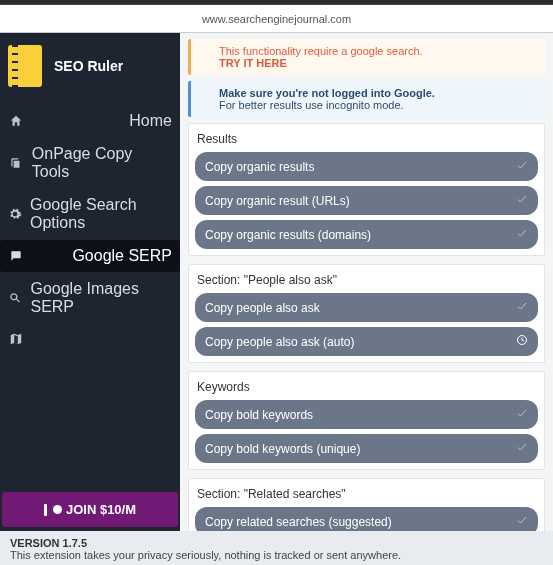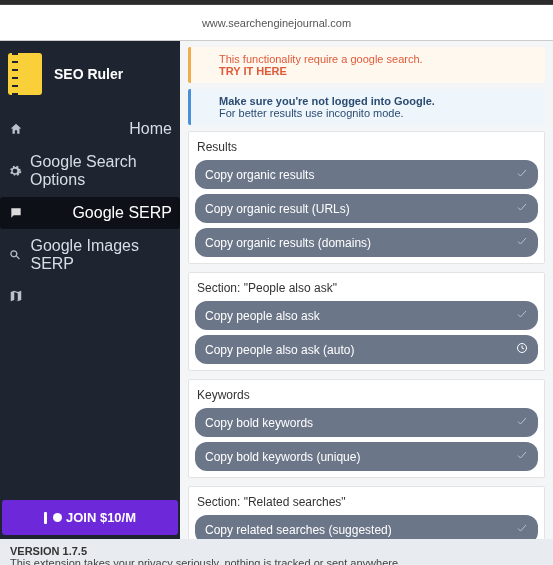--- a/index.html
+++ b/index.html
@@ -1,30 +1,30 @@
 <!DOCTYPE html>
 <html><head>
 <meta charset="utf-8">
 <style>
   * { margin: 0; padding: 0; box-sizing: border-box; font-family: -apple-system, BlinkMacSystemFont, "Segoe UI", Arial, sans-serif; }
   body { width: 553px; height: 565px; background: #e8e8e8; position: relative; }
   .topbar { height: 5px; background: #2c2c2c; border-bottom: 1px solid #444; }
-  .urlbar { height: 36px; background: #fff; display: flex; align-items: center; justify-content: center; font-size: 11px; color: #555; border-bottom: 1px solid #ccc;}
+  .urlbar { height: 28px; background: #fff; display: flex; align-items: center; justify-content: center; font-size: 11px; color: #555; border-bottom: 1px solid #ccc;}
   .container { display: flex; height: 498px; background: #f4f5f7; }
   .sidebar { width: 180px; background: #1e2530; color: #e0e0e0; display: flex; flex-direction: column; }
   .brand { display: flex; align-items: center; padding: 12px 8px 18px 8px; }
   .brand-logo { width: 34px; height: 42px; background: #f9cf3a; border-radius: 3px; margin-right: 12px; position: relative; overflow: hidden; }
   .brand-logo::before { content:''; position:absolute; left:4px; top:0; bottom:0; width:6px; background: repeating-linear-gradient(to bottom, #1e2530 0 2px, transparent 2px 8px); }
   .brand-title { font-size: 14px; font-weight: 600; color: #fff; }
   .nav { flex: 1; }
   .nav-item { display: flex; align-items: center; padding: 7px 8px; font-size: 16px; cursor: pointer; border-radius: 3px; margin-bottom: 1px; color: #d8dde5; justify-content: space-between; }
   .nav-item.active { background: #0d1117; color: #fff; }
   .nav-item .icn { width: 16px; height: 16px; margin-right: 8px; display: inline-flex; align-items: center; justify-content: center; opacity: .85;}
   .nav-item .icn svg { width: 14px; height: 14px; fill: currentColor; }
-  .join-btn { background: #6d28d9; color: #fff; text-align: center; padding: 10px 0; font-size: 13px; font-weight: 700; border-radius: 3px; margin: 4px 2px; display:flex; align-items:center; justify-content:center; gap:4px;}
+  .join-btn { background: #701a75; color: #fff; text-align: center; padding: 10px 0; font-size: 13px; font-weight: 700; border-radius: 3px; margin: 4px 2px; display:flex; align-items:center; justify-content:center; gap:4px;}
   .join-btn .dot{ width:9px; height:9px; background:#fff; border-radius:50%; display:inline-block;}
   .join-btn .bar{ width:3px; height:12px; background:#fff; display:inline-block; margin-right:2px; border-radius:1px;}
   .main { flex: 1; padding: 6px 8px; overflow-y: auto; }
   .alert { border-left: 3px solid; padding: 6px 28px; margin-bottom: 6px; font-size: 11px; border-radius: 2px; }
   .alert.warn { background: #fff8ef; border-color: #f0ad4e; }
   .alert.warn .l1 { color: #e05a3a; }
   .alert.warn .l2 { color: #e05a3a; font-weight: 700; }
   .alert.info { background: #eef6fc; border-color: #4a90d9; }
   .alert.info .l1 { color: #2b4c72; font-weight: 700; }
   .alert.info .l2 { color: #2b4c72; }
@@ -54,20 +54,28 @@
     </div>
 
     <div class="nav">
       <div class="nav-item">
         <span class="icn">
             <svg viewBox="0 0 24 24">
               <path d="M12 3l9 8h-3v9h-4v-6H10v6H6v-9H3z"></path>
             </svg>
           </span>
         <span>Home</span>
+      </div>
+      <div class="nav-item">
+        <span class="icn">
+            <svg viewBox="0 0 24 24">
+              <path d="M8 8h10v12H8zM6 4h10v2H8a2 2 0 0 0-2 2v10H4V6a2 2 0 0 1 2-2z"></path>
+            </svg>
+          </span>
+        <span>OnPage Copy Tools</span>
       </div>
       <div class="nav-item">
         <span class="icn">
             <svg viewBox="0 0 24 24">
               <path d="M12 8a4 4 0 1 0 0 8 4 4 0 0 0 0-8zm9 4l2 1-1 3-2-.5a8 8 0 0 1-1.5 1.5l.5 2-3 1-1-2a8 8 0 0 1-2 0l-1 2-3-1 .5-2A8 8 0 0 1 7 16.5L5 17l-1-3 2-1a8 8 0 0 1 0-2l-2-1 1-3 2 .5A8 8 0 0 1 8.5 6L8 4l3-1 1 2a8 8 0 0 1 2 0l1-2 3 1-.5 2A8 8 0 0 1 19 8.5l2-.5 1 3-2 1a8 8 0 0 1 0 2z"></path>
             </svg>
           </span>
         <span>Google Search Options</span>
       </div>
       <div class="nav-item active">

